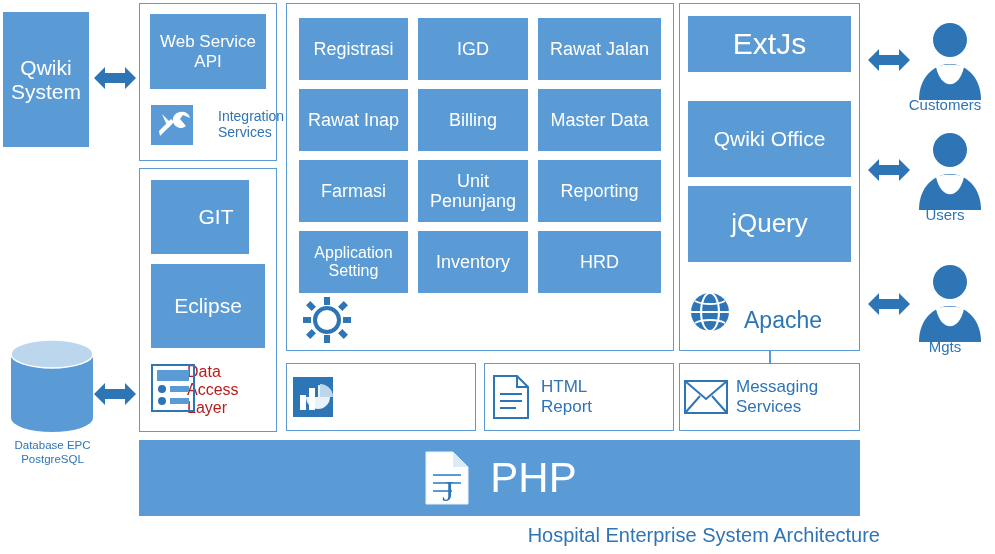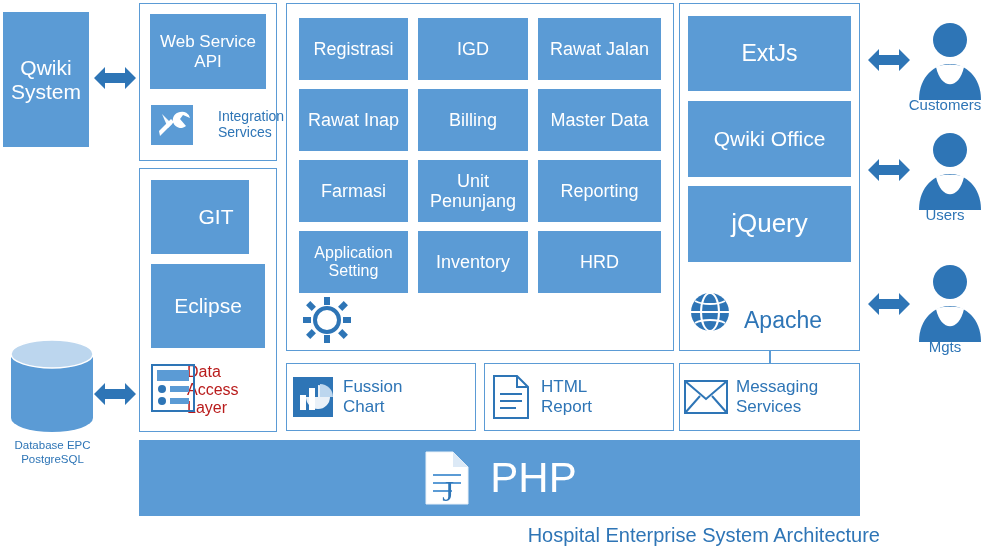--- a/index.html
+++ b/index.html
@@ -216,21 +216,21 @@
         <rect x="8" y="34" width="6" height="8" transform="rotate(45 11 38)"></rect>
         <rect x="40" y="34" width="6" height="8" transform="rotate(-45 43 38)"></rect>
       </g>
       <circle cx="27" cy="24" r="6" fill="#ffffff"></circle>
     </svg>
   </span>
 </div>
 
 <div class="abs panel" style="left:679px;top:3px;width:181px;height:348px;"></div>
 
-<div class="abs tile big" style="left:688px;top:16px;width:163px;height:75px;font-size:23px;">
+<div class="abs tile big" style="left:688px;top:16px;width:163px;height:56px;font-size:30px;">
   <span>ExtJs</span>
 </div>
 <div class="abs tile big" style="left:688px;top:101px;width:163px;height:76px;font-size:21px;">
   <span>Qwiki Office</span>
 </div>
 <div class="abs tile big" style="left:688px;top:186px;width:163px;height:76px;font-size:26px;">
   <span>jQuery</span>
 </div>
 
 <div class="abs" style="left:688px;top:286px;width:165px;height:48px;display:flex;align-items:flex-end;">
@@ -253,24 +253,20 @@
 <div class="abs wbox" style="left:286px;top:363px;width:190px;height:68px;">
   <span class="iconbox">
     <svg class="svgwrap" width="44" height="44" viewBox="0 0 44 44">
       <rect x="2" y="2" width="40" height="40" fill="#2e75b6"></rect>
       <rect x="9" y="20" width="6" height="15" fill="#ffffff"></rect>
       <rect x="18" y="13" width="6" height="22" fill="#ffffff"></rect>
       <path d="M27,10 a12,12 0 1 1 -12,12 L27,22 Z" fill="#ffffff" opacity="0.9"></path>
       <path d="M29,9 a13,13 0 0 1 13,13 L29,22 Z" fill="#bcd6ee"></path>
     </svg>
   </span>
-  <span class="lbl">
-    <span style="display:block;">Fussion</span>
-    <span style="display:block;">Chart</span>
-  </span>
 </div>
 
 <div class="abs wbox" style="left:484px;top:363px;width:190px;height:68px;">
   <span class="iconbox">
     <svg class="svgwrap" width="38" height="46" viewBox="0 0 38 46">
       <path d="M2,2 L25,2 L36,13 L36,44 L2,44 Z" fill="#ffffff" stroke="#2e75b6" stroke-width="2"></path>
       <path d="M25,2 L25,13 L36,13" fill="none" stroke="#2e75b6" stroke-width="2"></path>
       <g stroke="#2e75b6" stroke-width="2">
         <line x1="8" y1="20" x2="30" y2="20"></line>
         <line x1="8" y1="27" x2="30" y2="27"></line>

